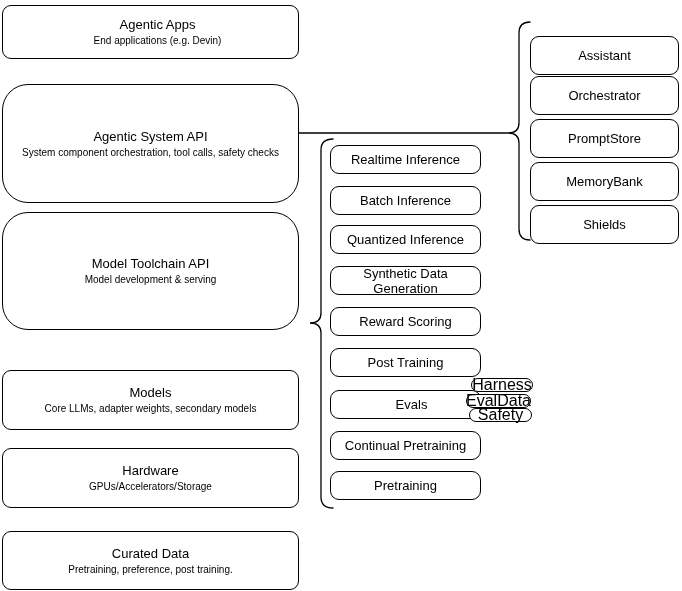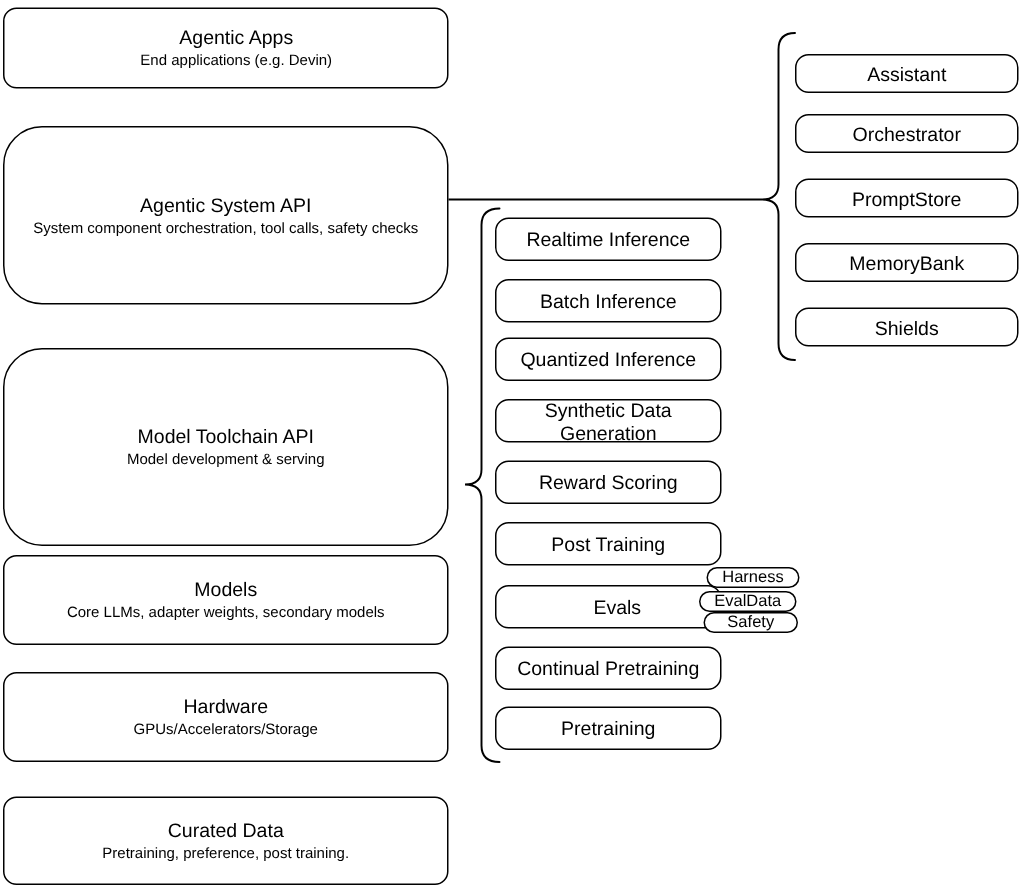--- a/index.html
+++ b/index.html
@@ -30,32 +30,32 @@
   .r8  { border-radius: 9px; }
   .r25 { border-radius: 26px; }
   .lbox { left: 2px; width: 297px; }
   .title { font-size: 13px; line-height: 15px; white-space: nowrap; }
   .subtitle { font-size: 10px; line-height: 12px; margin-top: 3px; white-space: nowrap; }
   .mitem {
     left: 330px; width: 151px; height: 29px;
     font-size: 13px;
   }
   .ritem {
-    left: 530px; width: 149px; height: 26px;
+    left: 530px; width: 149px; height: 39px;
     font-size: 13px;
   }
   .tag {
     position: absolute;
     background: #ffffff;
     border: 1.3px solid #000000;
     border-radius: 8px;
     display: flex;
     align-items: center;
     justify-content: center;
-    font-size: 11px;
+    font-size: 16px;
     box-sizing: border-box;
     z-index: 3;
   }
   .overlay {
     position: absolute;
     left: 0; top: 0;
     width: 682px; height: 591px;
     pointer-events: none;
     z-index: 1;
   }
@@ -75,21 +75,21 @@
   <div class="box lbox r8" style="top:5px; height:54px;padding-left:14px;">
     <div class="title">Agentic Apps</div>
     <div class="subtitle">End applications (e.g. Devin)</div>
   </div>
 
   <div class="box lbox r25" style="top:84px; height:119px;">
     <div class="title">Agentic System API</div>
     <div class="subtitle">System component orchestration, tool calls, safety checks</div>
   </div>
 
-  <div class="box lbox r25" style="top:232px; height:132px;">
+  <div class="box lbox r25" style="top:212px; height:118px;">
     <div class="title">Model Toolchain API</div>
     <div class="subtitle">Model development &amp; serving</div>
   </div>
 
   <div class="box lbox r8" style="top:370px; height:60px;">
     <div class="title">Models</div>
     <div class="subtitle">Core LLMs, adapter weights, secondary models</div>
   </div>
 
   <div class="box lbox r8" style="top:448px; height:60px;">

